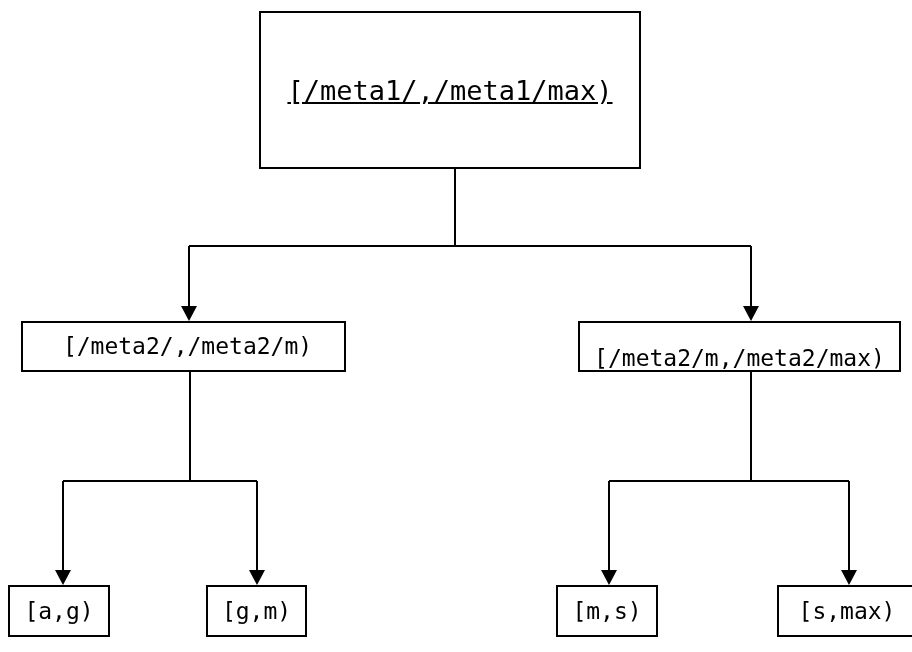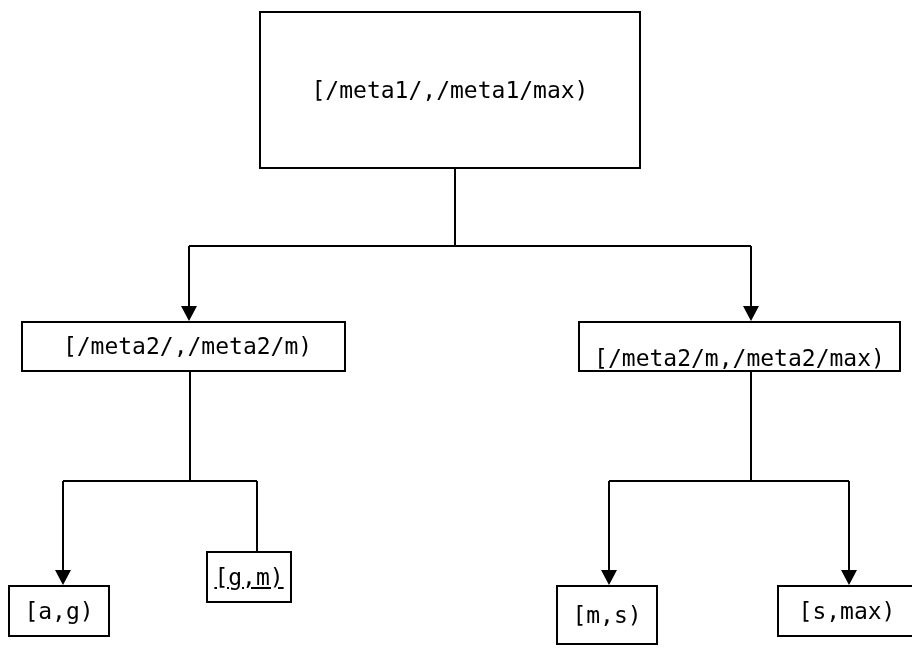--- a/index.html
+++ b/index.html
@@ -35,21 +35,21 @@
     align-items: center;
     justify-content: center;
     color: #000000;
     white-space: pre;
   }
   .node-label {
     display: block;
     line-height: 1;
     letter-spacing: 0px;
   }
-  .lvl-root .node-label { font-size: 23px; }
+  .lvl-root .node-label { font-size: 27px; text-decoration: underline; }
   .lvl-mid  .node-label { font-size: 23px; }
   .lvl-leaf .node-label { font-size: 23px; }
 </style>
 </head>
 <body>
 
 <div id="diagram-root">
 
   <svg id="edge-layer" viewBox="0 0 912 652" width="912" height="652" xmlns="http://www.w3.org/2000/svg" aria-hidden="true">
       <line x1="455" y1="169" x2="455" y2="246" stroke="#000000" stroke-width="2" shape-rendering="crispEdges"></line>
@@ -81,25 +81,25 @@
   </div>
 
   <div class="node-box lvl-mid" style="left: 578px; top: 321px; width: 323px; height: 51px; align-items: flex-end;">
     <span class="node-label">[/meta2/m,/meta2/max)</span>
   </div>
 
   <div class="node-box lvl-leaf" style="left: 8px; top: 585px; width: 102px; height: 52px; align-items: center;">
     <span class="node-label">[a,g)</span>
   </div>
 
-  <div class="node-box lvl-leaf" style="left: 206px; top: 551px; width: 86px; height: 52px; text-decoration: underline;">
+  <div class="node-box lvl-leaf" style="left: 206px; top: 585px; width: 101px; height: 52px;">
     <span class="node-label">[g,m)</span>
   </div>
 
-  <div class="node-box lvl-leaf" style="left: 556px; top: 585px; width: 102px; height: 60px;">
+  <div class="node-box lvl-leaf" style="left: 556px; top: 585px; width: 102px; height: 52px;">
     <span class="node-label">[m,s)</span>
   </div>
 
   <div class="node-box lvl-leaf" style="left: 777px; top: 585px; width: 140px; height: 52px;">
     <span class="node-label">[s,max)</span>
   </div>
 
 </div>
 
 </body></html>

